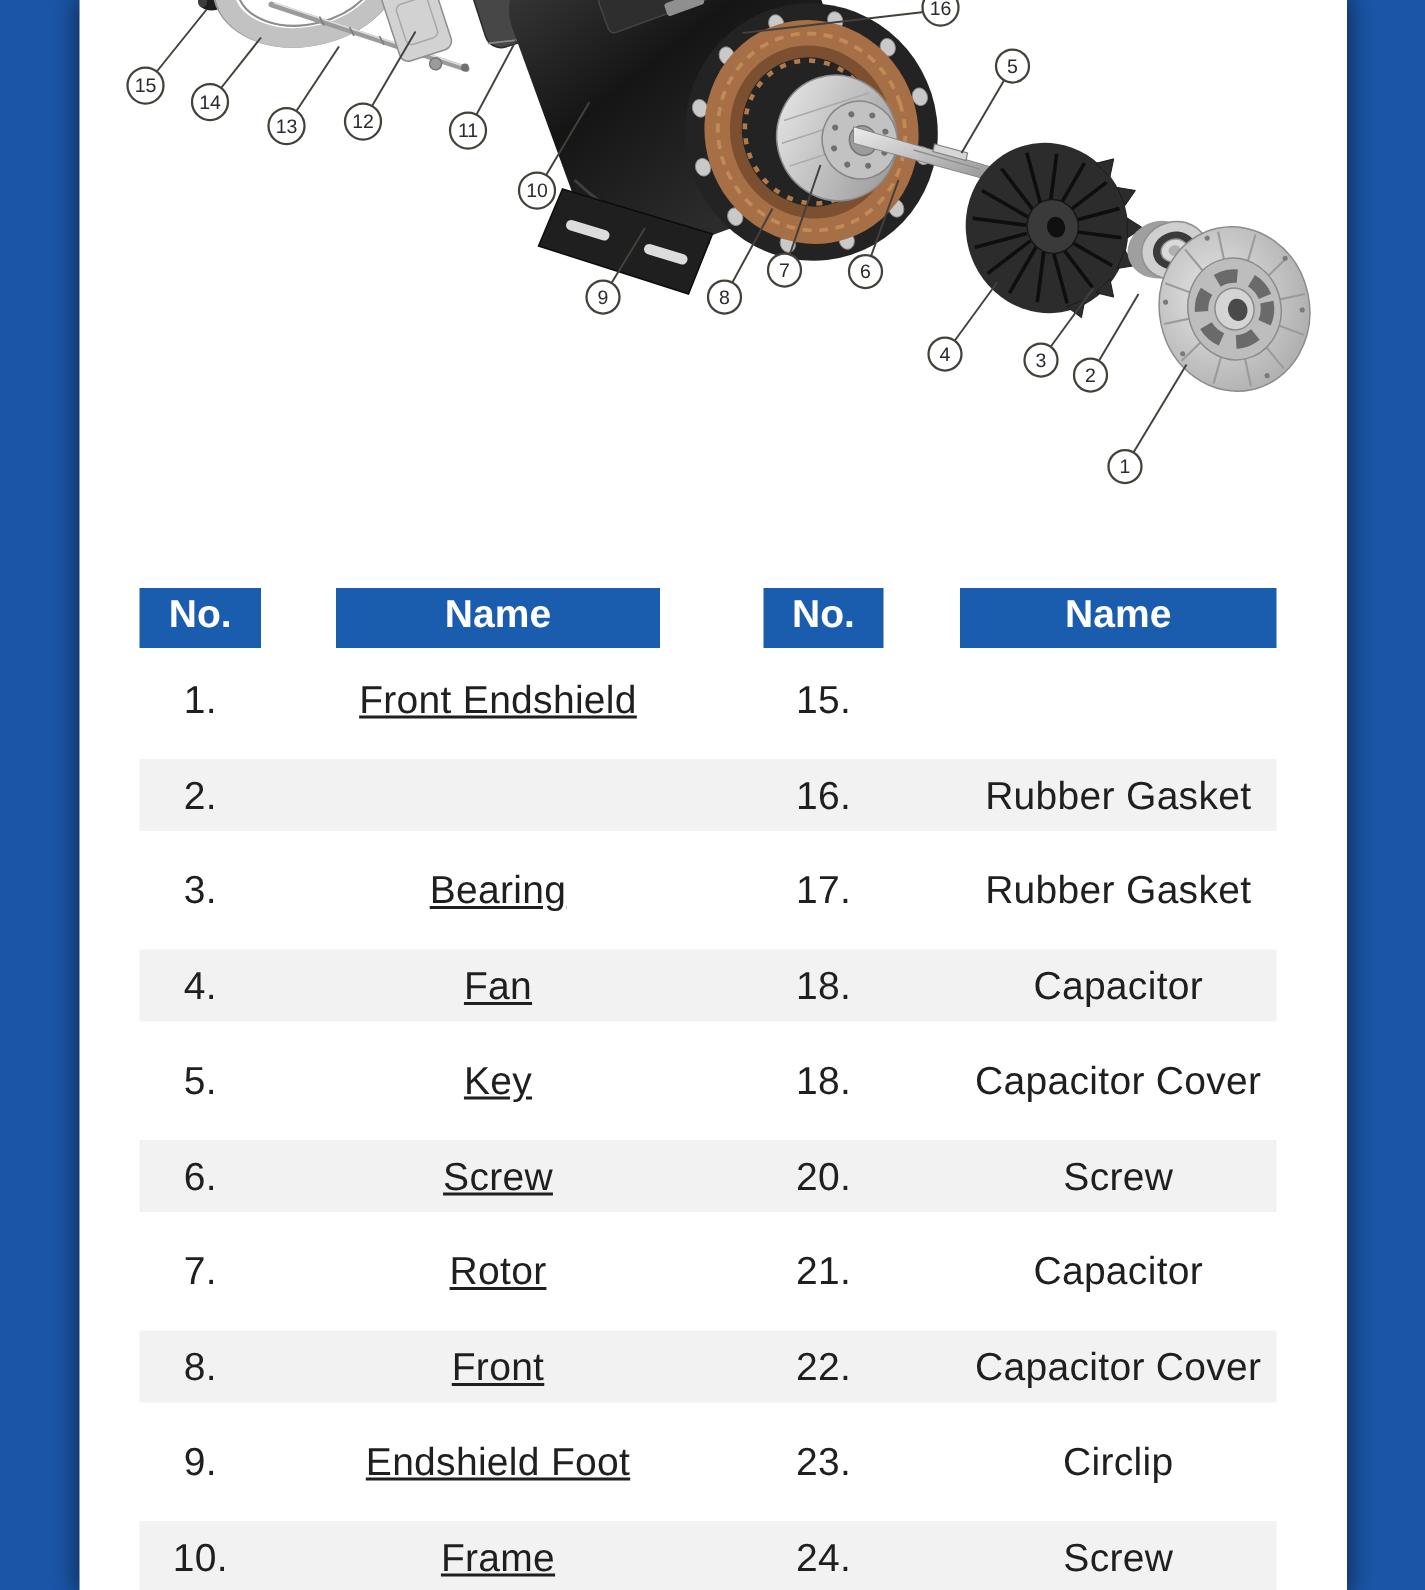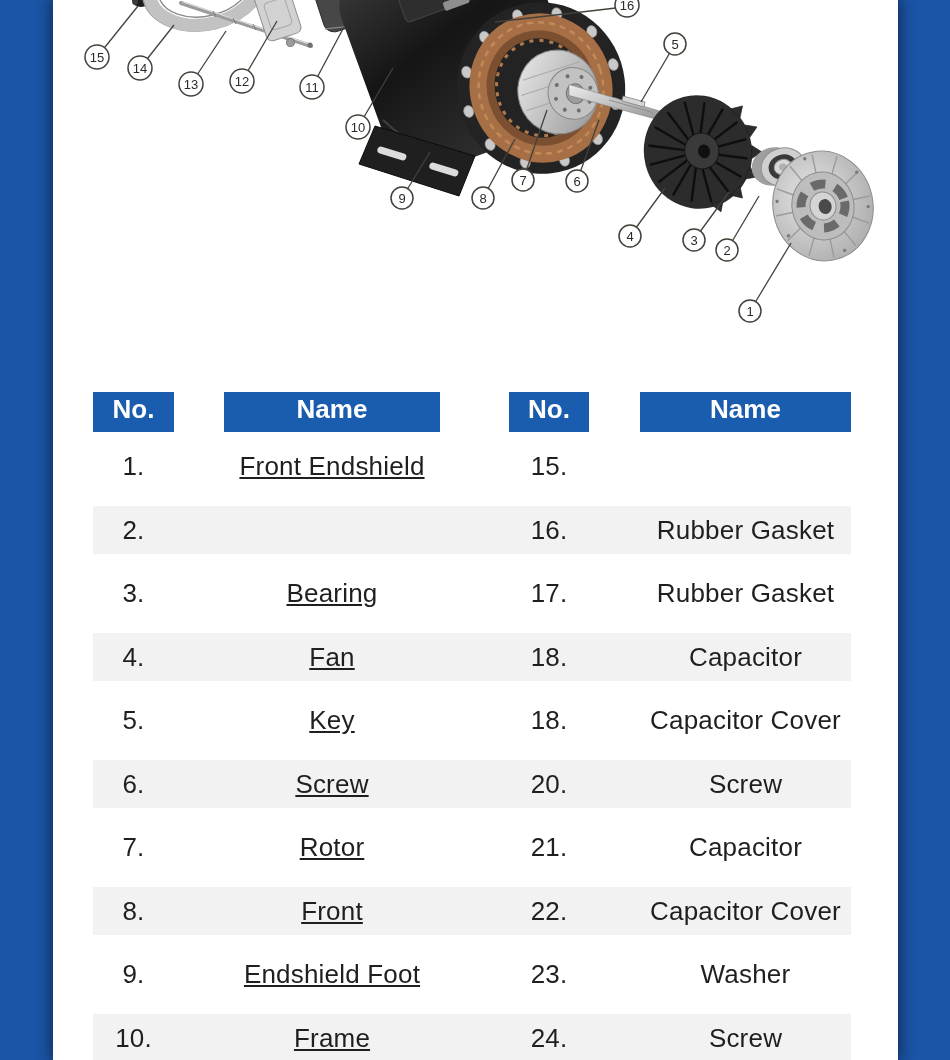--- a/index.html
+++ b/index.html
@@ -335,21 +335,21 @@
     <div class="trow even">
       <span class="tc c-no1">8.</span>
       <span class="tc c-name1">Front</span>
       <span class="tc c-no2">22.</span>
       <span class="tc c-name2">Capacitor Cover</span>
     </div>
     <div class="trow odd">
       <span class="tc c-no1">9.</span>
       <span class="tc c-name1">Endshield Foot</span>
       <span class="tc c-no2">23.</span>
-      <span class="tc c-name2">Washer</span>
+      <span class="tc c-name2">Circlip</span>
     </div>
     <div class="trow even">
       <span class="tc c-no1">10.</span>
       <span class="tc c-name1">Frame</span>
       <span class="tc c-no2">24.</span>
       <span class="tc c-name2">Screw</span>
     </div>
   </div>
 </div>
 

